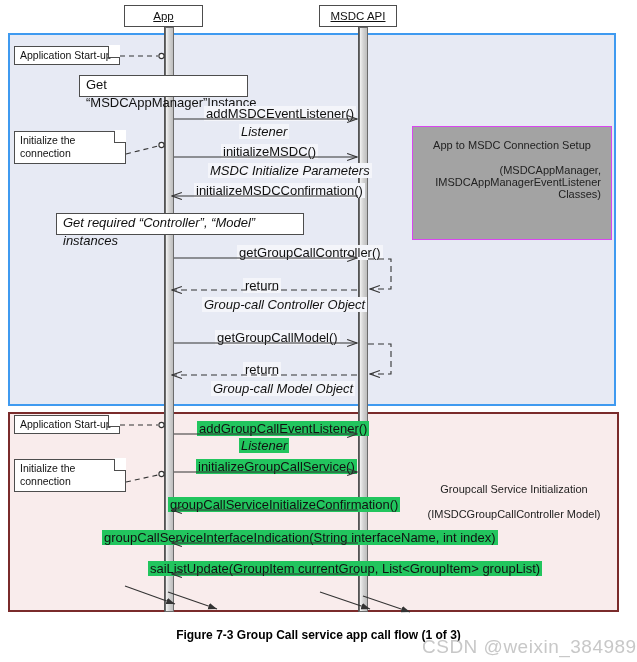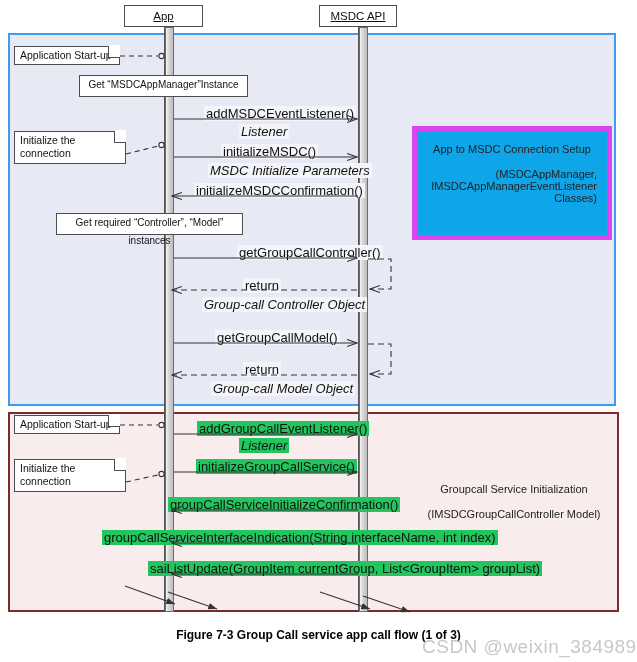--- a/index.html
+++ b/index.html
@@ -51,22 +51,22 @@
   }
   .panel-pink {
     border: 2px solid #7a2b2b;
     background: #f9ecec;
   }
 
   
   .legend-box {
     position: absolute;
     box-sizing: border-box;
-    border: 5px solid #d946ef;
-    background: #0ea5e9;
+    border: 1px solid #d946ef;
+    background: #a3a3a3;
     padding: 12px 10px;
     font-size: 11px;
     color: #222;
   }
   .legend-plain {
     position: absolute;
     box-sizing: border-box;
     font-size: 11px;
     color: #222;
     text-align: center;
@@ -120,24 +120,24 @@
     border-left: 12px solid transparent;
     border-top: 12px solid #ffffff;
   }
 
   
   .callbox {
     position: absolute;
     box-sizing: border-box;
     background: #ffffff;
     border: 1px solid #4d4d4d;
-    font-size: 10px;
+    font-size: 13px;
     line-height: 18px;
     color: #111;
-    text-align: center;
+    text-align: left;
     padding: 0 6px;
   }
 
   
   .msg-label {
     position: absolute;
     font-size: 13px;
     color: #111;
     white-space: nowrap;
     background: #f4f5fa;
@@ -227,21 +227,21 @@
   </div>
 
   <div class="note" style="left:14px; top:459px; width:112px; height:33px;">
     <span class="fold"></span>
     <span class="legend-line">Initialize the</span>
     <span class="legend-line">connection</span>
   </div>
 
   <div class="callbox" style="left:79px; top:75px; width:169px; height:22px;">Get “MSDCAppManager”Instance</div>
 
-  <div class="callbox" style="left:56px; top:213px; width:187px; height:22px;">Get required “Controller”, “Model” instances</div>
+  <div class="callbox" style="left:56px; top:213px; width:248px; height:22px;font-style:italic;">Get required “Controller”, “Model” instances</div>
 
   <div class="msg-label" style="left:204px; top:106px;">addMSDCEventListener()</div>
   <div class="msg-label italic" style="left:239px; top:124px;">Listener</div>
 
   <div class="msg-label" style="left:221px; top:144px;">initializeMSDC()</div>
   <div class="msg-label italic" style="left:208px; top:163px;">MSDC Initialize Parameters</div>
 
   <div class="msg-label" style="left:194px; top:183px;">initializeMSDCConfirmation()</div>
 
   <div class="msg-label" style="left:206px; top:245px;margin-left:31px;">getGroupCallController()</div>

